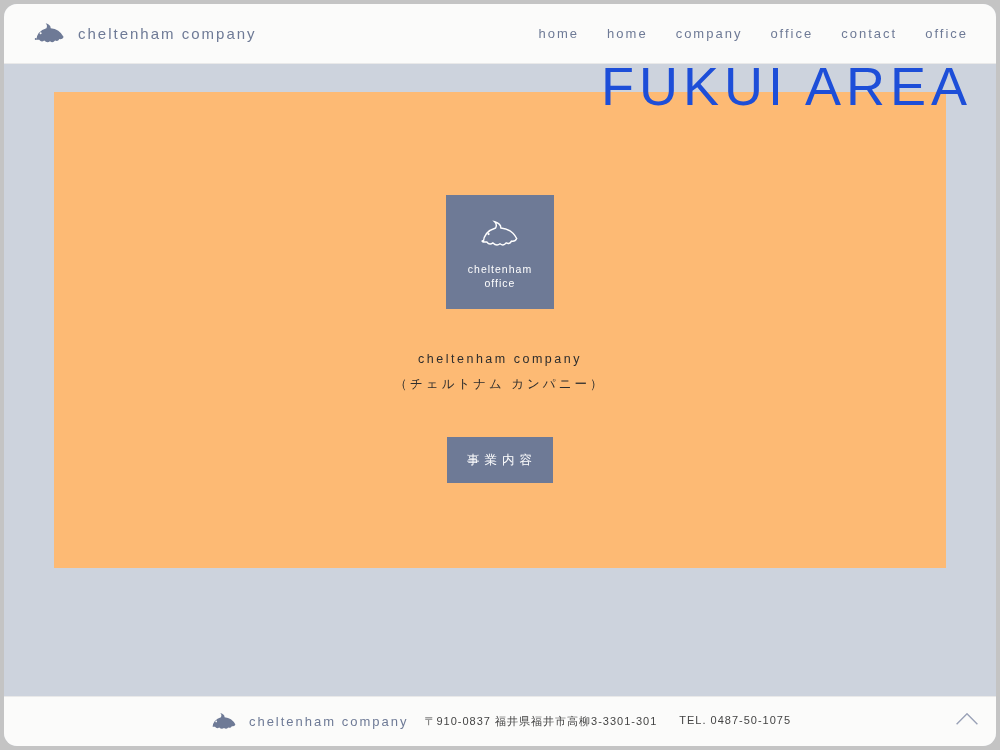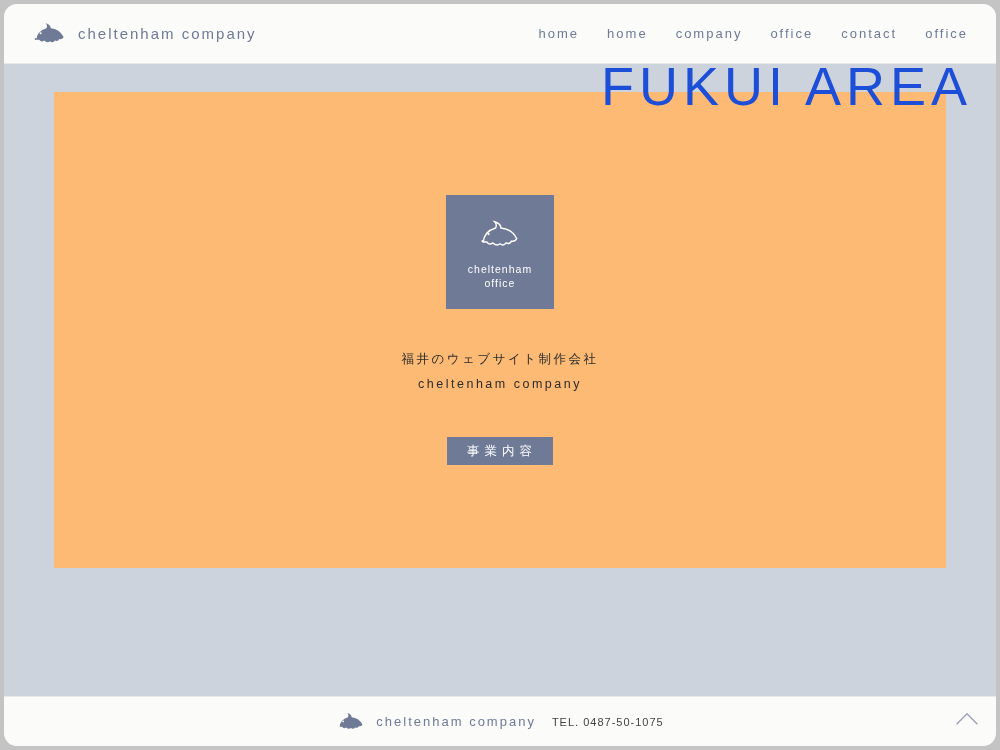--- a/index.html
+++ b/index.html
@@ -107,21 +107,21 @@
       text-align: center;
       color: #2d2d2d;
       font-size: 12.5px;
       letter-spacing: 2.5px;
       line-height: 2;
     }
     .desc .row3 { letter-spacing: 3px; }
     .cta {
       margin-top: 40px;
       width: 106px;
-      height: 28px;
+      height: 46px;
       background: #6e7a96;
       color: #fff;
       border: none;
       font-size: 12.5px;
       letter-spacing: 5px;
       text-align: center;
       cursor: pointer;
       display: flex;
       align-items: center;
       justify-content: center;
@@ -204,39 +204,40 @@
           <circle cx="5.2" cy="25" r="1.3" fill="#fff"></circle>
         </svg>
       </span>
       <div class="badge-text">
         <span>cheltenham</span><br>
         <span>office</span>
       </div>
     </div>
 
     <div class="desc">
-      <div>福井のウェブサイト制作会社</div>
       <div>cheltenham company</div>
+      <div class="row3">（チェルトナム カンパニー）</div>
     </div>
 
     <button class="cta">事業内容</button>
   </section>
 
   <footer class="footer">
     <div class="footer-center">
       <div class="logo-area">
         <span>
           <svg class="hedgehog" style="width:30px;height:22px" viewBox="0 0 50 36">
             <path d="M6 26 q1 -12 14 -16 q2 -4 -1 -7 q7 2 7 7 q12 1 18 12 q-2 4 -6 3 q-2 4 -6 2 q-3 4 -7 1 q-4 3 -8 -1 q-4 3 -7 -1 z" fill="#6e7a96"></path>
             <circle cx="12" cy="17" r="1.4" fill="#fbfbfa"></circle>
           </svg>
         </span>
         <span class="logo-text">cheltenham company</span>
       </div>
       <div class="footer-info">
+        <span>〒910-0837 福井県福井市高柳3-3301-301</span>
         <span>TEL. 0487-50-1075</span>
       </div>
     </div>
     <div class="scroll-top">
       <span>
         <svg viewBox="0 0 30 18">
             <polyline points="3,15 15,3 27,15" fill="none" stroke="#9aa2b7" stroke-width="1.6"></polyline>
           </svg>
       </span>
     </div>

